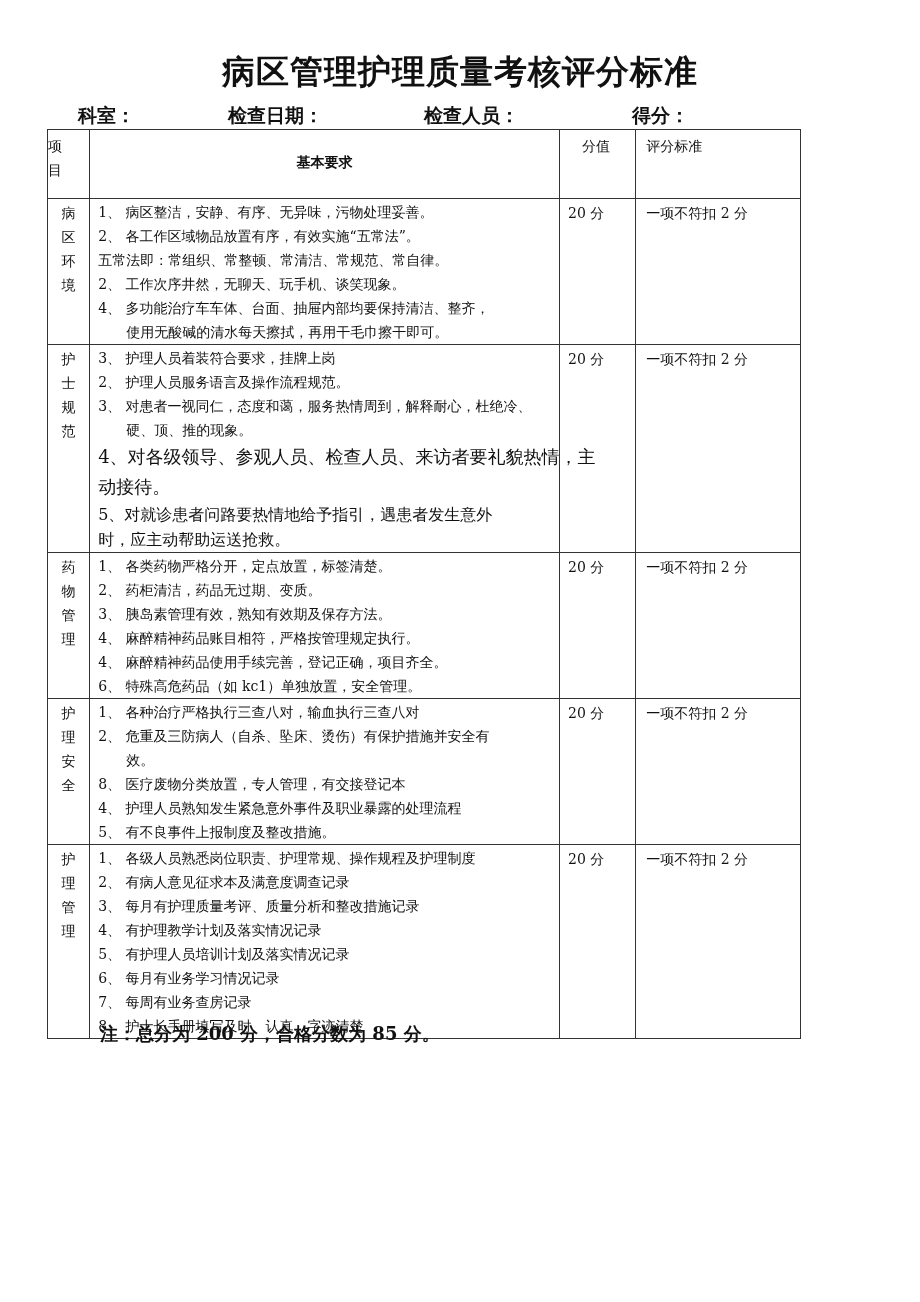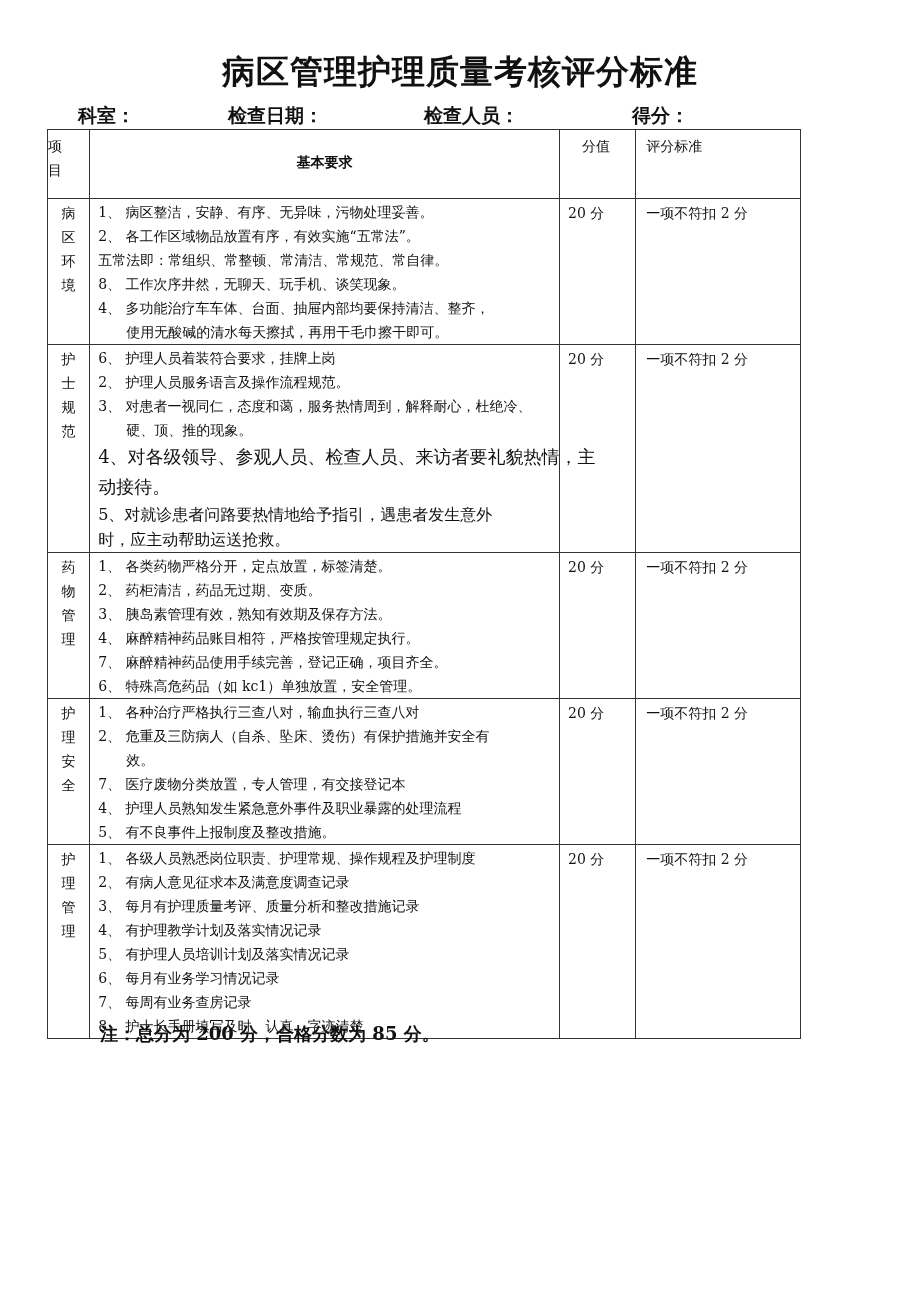--- a/index.html
+++ b/index.html
@@ -64,36 +64,36 @@
         <td class="col-item cat" style="padding-top: 2px;">
           <span class="cat-char">病</span>
           <span class="cat-char">区</span>
           <span class="cat-char">环</span>
           <span class="cat-char">境</span>
         </td>
         <td class="req">
           <span class="line">1、 病区整洁，安静、有序、无异味，污物处理妥善。</span>
           <span class="line">2、 各工作区域物品放置有序，有效实施“五常法”。</span>
           <span class="line">五常法即：常组织、常整顿、常清洁、常规范、常自律。</span>
-          <span class="line">8、 工作次序井然，无聊天、玩手机、谈笑现象。</span>
+          <span class="line">2、 工作次序井然，无聊天、玩手机、谈笑现象。</span>
           <span class="line">4、 多功能治疗车车体、台面、抽屉内部均要保持清洁、整齐，</span>
           <span class="line indent">使用无酸碱的清水每天擦拭，再用干毛巾擦干即可。</span>
         </td>
         <td class="score">20 分</td>
         <td class="crit">一项不符扣 2 分</td>
       </tr>
       <tr>
         <td class="col-item cat" style="padding-top: 2px;">
           <span class="cat-char">护</span>
           <span class="cat-char">士</span>
           <span class="cat-char">规</span>
           <span class="cat-char">范</span>
         </td>
         <td class="req">
-          <span class="line">6、 护理人员着装符合要求，挂牌上岗</span>
+          <span class="line">3、 护理人员着装符合要求，挂牌上岗</span>
           <span class="line">2、 护理人员服务语言及操作流程规范。</span>
           <span class="line">3、 对患者一视同仁，态度和蔼，服务热情周到，解释耐心，杜绝冷、</span>
           <span class="line indent">硬、顶、推的现象。</span>
           <span class="line tall">4、对各级领导、参观人员、检查人员、来访者要礼貌热情，主</span>
           <span class="line tall">动接待。</span>
           <span class="line big">5、对就诊患者问路要热情地给予指引，遇患者发生意外</span>
           <span class="line big">时，应主动帮助运送抢救。</span>
         </td>
         <td class="score">20 分</td>
         <td class="crit">一项不符扣 2 分</td>
@@ -103,38 +103,38 @@
           <span class="cat-char">药</span>
           <span class="cat-char">物</span>
           <span class="cat-char">管</span>
           <span class="cat-char">理</span>
         </td>
         <td class="req">
           <span class="line">1、 各类药物严格分开，定点放置，标签清楚。</span>
           <span class="line">2、 药柜清洁，药品无过期、变质。</span>
           <span class="line">3、 胰岛素管理有效，熟知有效期及保存方法。</span>
           <span class="line">4、 麻醉精神药品账目相符，严格按管理规定执行。</span>
-          <span class="line">7、 麻醉精神药品使用手续完善，登记正确，项目齐全。</span>
+          <span class="line">4、 麻醉精神药品使用手续完善，登记正确，项目齐全。</span>
           <span class="line">6、 特殊高危药品（如 kc1）单独放置，安全管理。</span>
         </td>
         <td class="score">20 分</td>
         <td class="crit">一项不符扣 2 分</td>
       </tr>
       <tr>
         <td class="col-item cat" style="padding-top: 26px;">
           <span class="cat-char">护</span>
           <span class="cat-char">理</span>
           <span class="cat-char">安</span>
           <span class="cat-char">全</span>
         </td>
         <td class="req">
           <span class="line">1、 各种治疗严格执行三查八对，输血执行三查八对</span>
           <span class="line">2、 危重及三防病人（自杀、坠床、烫伤）有保护措施并安全有</span>
           <span class="line indent">效。</span>
-          <span class="line">7、 医疗废物分类放置，专人管理，有交接登记本</span>
+          <span class="line">8、 医疗废物分类放置，专人管理，有交接登记本</span>
           <span class="line">4、 护理人员熟知发生紧急意外事件及职业暴露的处理流程</span>
           <span class="line">5、 有不良事件上报制度及整改措施。</span>
         </td>
         <td class="score">20 分</td>
         <td class="crit">一项不符扣 2 分</td>
       </tr>
       <tr>
         <td class="col-item cat" style="padding-top: 50px;">
           <span class="cat-char">护</span>
           <span class="cat-char">理</span>

